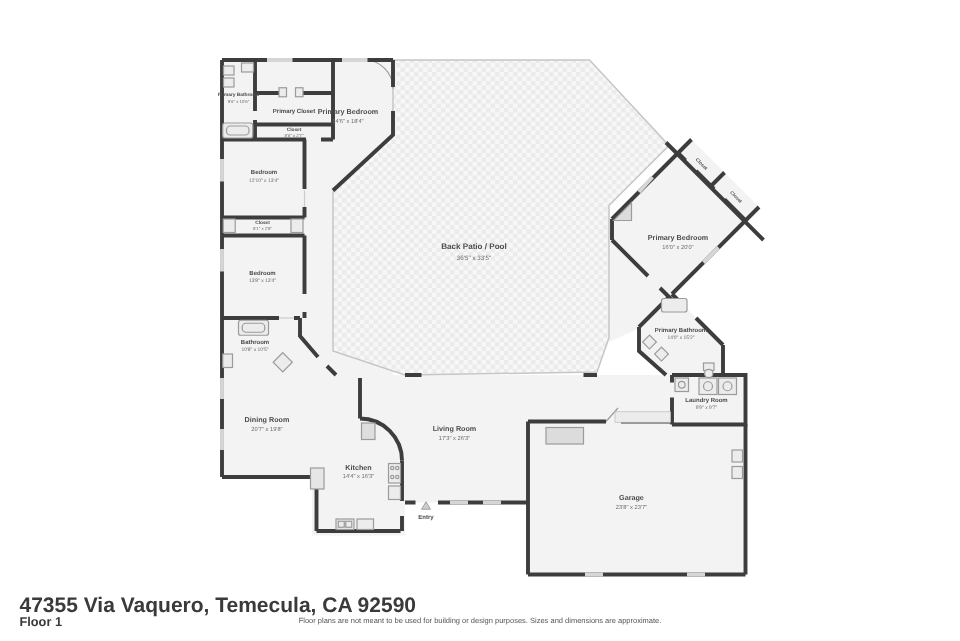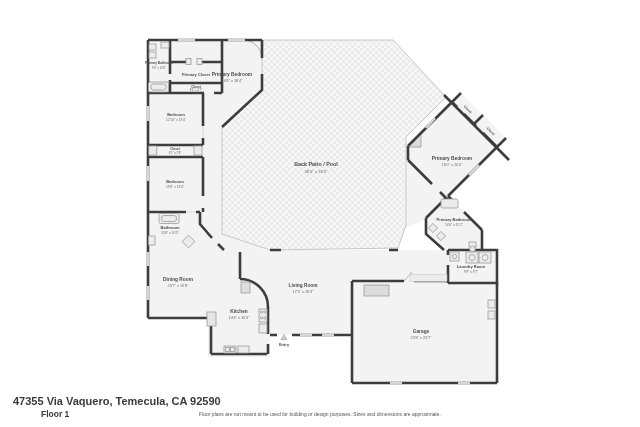--- a/index.html
+++ b/index.html
@@ -6,22 +6,22 @@
   #canvas{position:relative;width:640px;height:427px;background:#ffffff;overflow:hidden;
           font-family:"Liberation Sans", sans-serif;}
   #plan{position:absolute;left:0;top:0;}
   .rname{font-weight:bold;fill:#4c4c4c;}
   .rdims{fill:#6b6b6b;}
   .t-big .rname{font-size:5.4px;} .t-big .rdims{font-size:4.2px;}
   .t-med .rname{font-size:4.8px;} .t-med .rdims{font-size:3.8px;}
   .t-sm  .rname{font-size:4px;}   .t-sm  .rdims{font-size:3.3px;}
   .t-tiny .rname{font-size:3.2px;}.t-tiny .rdims{font-size:2.9px;}
   text{text-anchor:middle;}
-  .footer-address{position:absolute;left:13px;top:395px;font-size:11px;font-weight:bold;color:#3a3a3a;}
-  .footer-floor{position:absolute;left:13px;top:409px;font-size:8.5px;font-weight:bold;color:#3a3a3a;margin-left:28px;}
+  .footer-address{position:absolute;left:13px;top:395px;font-size:14px;font-weight:bold;color:#3a3a3a;}
+  .footer-floor{position:absolute;left:13px;top:409px;font-size:8.5px;font-weight:bold;color:#3a3a3a;}
   .footer-disclaimer{position:absolute;left:0;top:411px;width:100%;text-align:center;
                      font-size:5px;color:#555;}
 </style>
 </head>
 <body>
 
 <div id="canvas">
   <svg id="plan" width="640" height="427" viewBox="0 0 640 427">
     <defs>
       <pattern id="checker" width="6" height="6" patternUnits="userSpaceOnUse">

